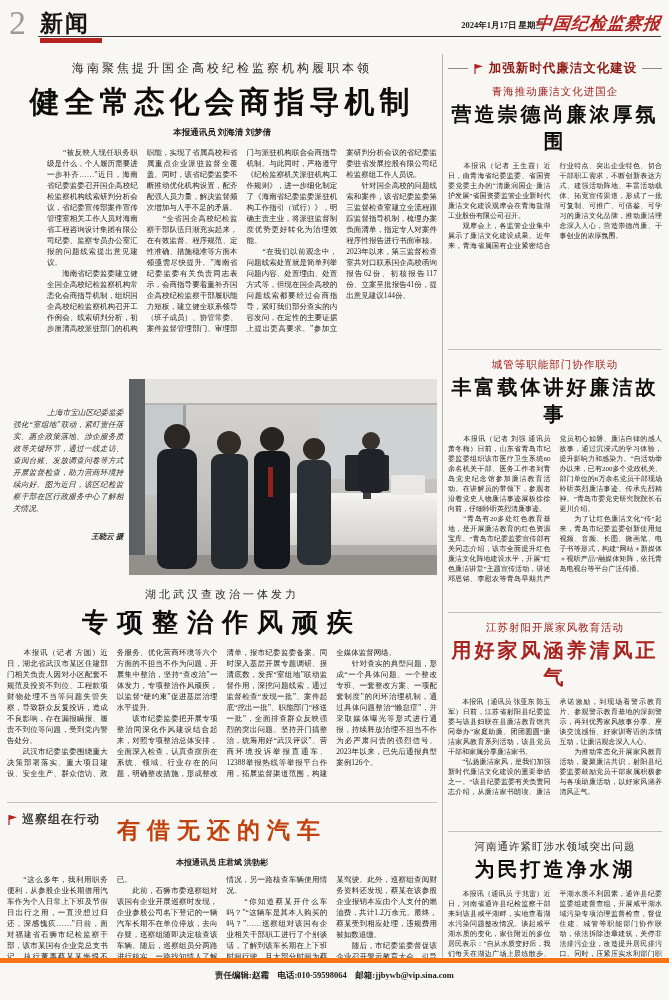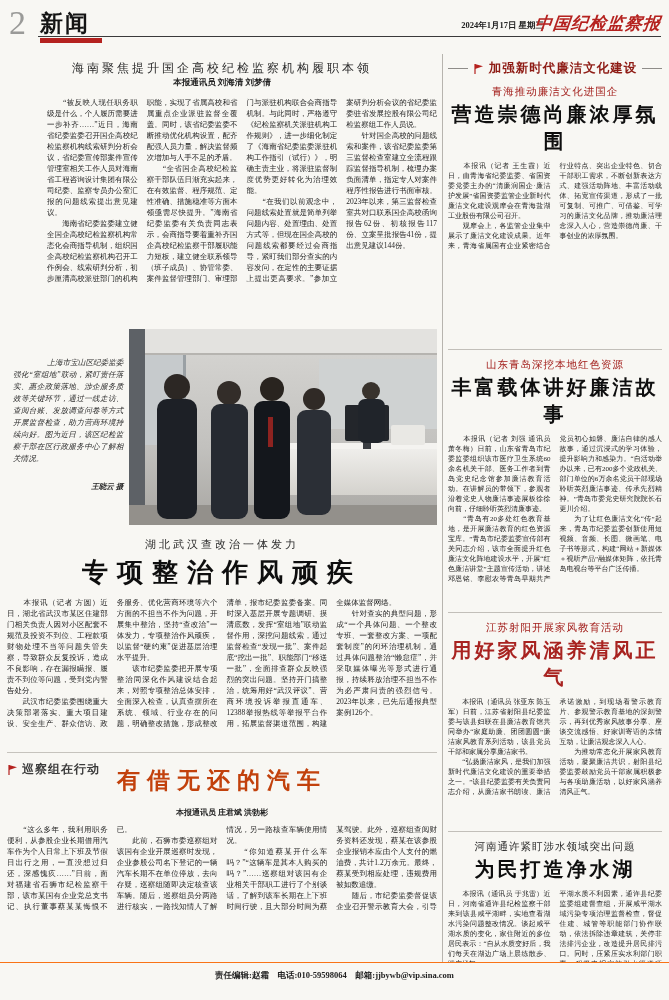--- a/index.html
+++ b/index.html
@@ -50,21 +50,21 @@
   .banner-text{font-size:12.5px;font-weight:700;letter-spacing:1px;color:#8e1b14;display:flex;align-items:center;gap:4px;}
   .flag{width:12px;height:12px;flex:0 0 auto;}
   .r-kicker{margin:8px 0 2px;text-align:center;font-size:10.5px;letter-spacing:1px;color:#a3201d;}
   .r-kicker.dark{color:#2b2b2b;}
   .r-headline{margin:0 0 6px;text-align:center;font-size:20px;font-weight:700;letter-spacing:3px;color:#0e0e0e;}
   .r-headline.red{color:#a82320;}
   .body-2col{column-count:2;column-gap:9px;font-size:7px;line-height:10px;}
   .q1{height:180px;} .q2{height:170px;} .q3{height:126px;} .q4{height:136px;}
   .rrule{height:1px;background:#c2bfb9;margin:8px 0 0;}
   
-  .footer{position:absolute;left:0;right:0;bottom:0;height:30px;border-top:1px solid #f97316;
+  .footer{position:absolute;left:0;right:0;bottom:0;height:30px;border-top:5px solid #f97316;
           text-align:center;padding-top:7px;font-size:8.5px;font-weight:700;color:#222;background:#f8f7f3;}
 </style>
 </head>
 <body>
 
 <div class="page">
 
   <header class="hdr">
     <span class="pageno">2</span>
     <span class="section-name">新闻</span>
@@ -73,20 +73,21 @@
     <span class="dateline">2024年1月17日 星期三</span>
     <span class="masthead">中国纪检监察报</span>
   </header>
 
   <div class="main">
 
     <div class="left">
 
       <article>
         <div class="lead-kicker">海南聚焦提升国企高校纪检监察机构履职本领</div>
+        <h1 class="lead-headline">健全常态化会商指导机制</h1>
         <div class="lead-byline">本报通讯员 刘海清 刘梦倩</div>
         <div class="jbody body-4col lead-body">　　“被反映人现任职务职级是什么，个人履历需要进一步补齐……”近日，海南省纪委监委召开国企高校纪检监察机构线索研判分析会议，省纪委宣传部案件宣传管理室相关工作人员对海南省工程咨询设计集团有限公司纪委、监察专员办公室汇报的问题线索提出意见建议。
 　　海南省纪委监委建立健全国企高校纪检监察机构常态化会商指导机制，组织国企高校纪检监察机构召开工作例会、线索研判分析，初步厘清高校派驻部门的机构职能，实现了省属高校和省属重点企业派驻监督全覆盖。同时，该省纪委监委不断推动优化机构设置，配齐配强人员力量，解决监督频次增加与人手不足的矛盾。
 　　“全省国企高校纪检监察干部队伍日渐充实起来，在有效监督、程序规范、定性准确、措施稳准等方面本领亟需尽快提升。”海南省纪委监委有关负责同志表示，会商指导要着重补齐国企高校纪检监察干部履职能力短板，建立健全联系领导（班子成员）、协管常委、案件监督管理部门、审理部门与派驻机构联合会商指导机制。与此同时，严格遵守《纪检监察机关派驻机构工作规则》，进一步细化制定了《海南省纪委监委派驻机构工作指引（试行）》，明确主责主业，将派驻监督制度优势更好转化为治理效能。
 　　“在我们以前观念中，问题线索处置就是简单列举问题内容、处置理由、处置方式等，但现在国企高校的问题线索都要经过会商指导，紧盯我们部分查实的内容发问，在定性的主要证据上提出更高要求。”参加立案研判分析会议的省纪委监委驻省发展控股有限公司纪检监察组工作人员说。
 　　针对国企高校的问题线索和案件，该省纪委监委第三监督检查室建立全流程跟踪监督指导机制，梳理办案负面清单，指定专人对案件程序性报告进行书面审核。2023年以来，第三监督检查室共对口联系国企高校函询报告62份、初核报告117份、立案呈批报告41份，提出意见建议144份。</div>
       </article>
 
       <div class="photo-row">
         <div class="photo-caption">
@@ -185,21 +186,21 @@
 
       <article>
         <div class="r-kicker">青海推动廉洁文化进国企</div>
         <h2 class="r-headline">营造崇德尚廉浓厚氛围</h2>
         <div class="jbody body-2col q1">　　本报讯（记者 王生霞）近日，由青海省纪委监委、省国资委党委主办的“清廉润国企·廉洁护发展”省国资委监管企业新时代廉洁文化建设观摩会在青海盐湖工业股份有限公司召开。
 　　观摩会上，各监管企业集中展示了廉洁文化建设成果。近年来，青海省属国有企业紧密结合行业特点、突出企业特色、切合干部职工需求，不断创新表达方式、建强活动阵地、丰富活动载体、拓宽宣传渠道，形成了一批可复制、可推广、可借鉴、可学习的廉洁文化品牌，推动廉洁理念深入人心，营造崇德尚廉、干事创业的浓厚氛围。</div>
       </article>
       <div class="rrule"></div>
 
       <article>
-        <div class="r-kicker">山东青岛深挖本地红色资源</div>
+        <div class="r-kicker">城管等职能部门协作联动</div>
         <h2 class="r-headline">丰富载体讲好廉洁故事</h2>
         <div class="jbody body-2col q2">　　本报讯（记者 刘强 通讯员 萧冬梅）日前，山东省青岛市纪委监委组织该市医疗卫生系统60余名机关干部、医务工作者到青岛党史纪念馆参加廉洁教育活动。在讲解员的带领下，参观者沿着党史人物廉洁事迹展板徐徐向前，仔细聆听英烈清廉事迹。
 　　“青岛有20多处红色教育基地，是开展廉洁教育的红色资源宝库。”青岛市纪委监委宣传部有关同志介绍，该市全面提升红色廉洁文化阵地建设水平，开展“红色廉洁讲堂”主题宣传活动，讲述邓恩铭、李慰农等青岛早期共产党员初心如磐、廉洁自律的感人故事，通过沉浸式的学习体验，提升影响力和感染力。“自活动举办以来，已有200多个党政机关、部门单位的6万余名党员干部现场聆听英烈廉洁事迹、传承先烈精神。”青岛市委党史研究院院长石更川介绍。
 　　为了让红色廉洁文化“传”起来，青岛市纪委监委创新使用短视频、音频、长图、微画笔、电子书等形式，构建“网站＋新媒体＋视听产品”融媒体矩阵，依托青岛电视台等平台广泛传播。</div>
       </article>
       <div class="rrule"></div>
 
       <article>
         <div class="r-kicker">江苏射阳开展家风教育活动</div>
         <h2 class="r-headline red">用好家风涵养清风正气</h2>

